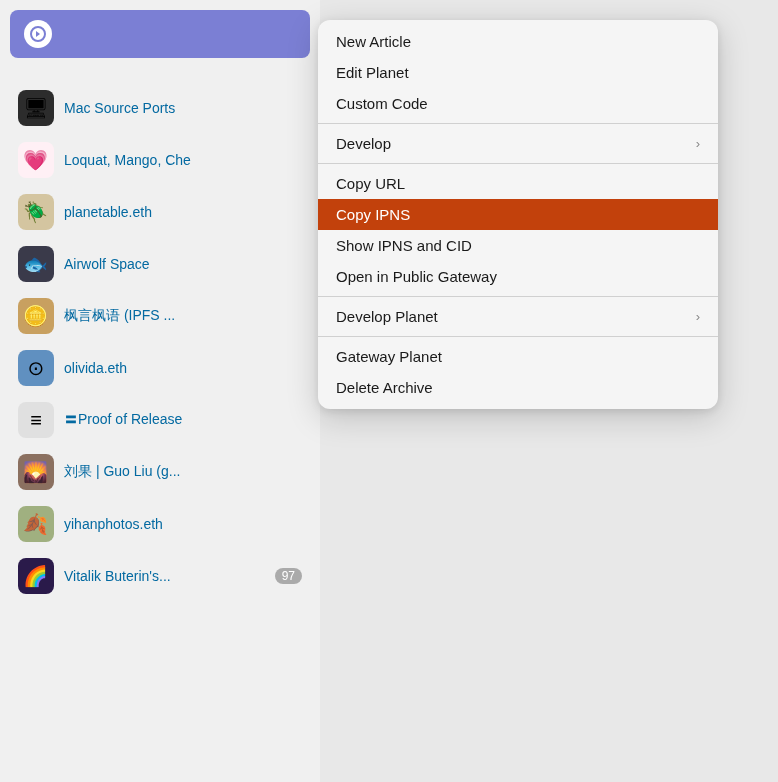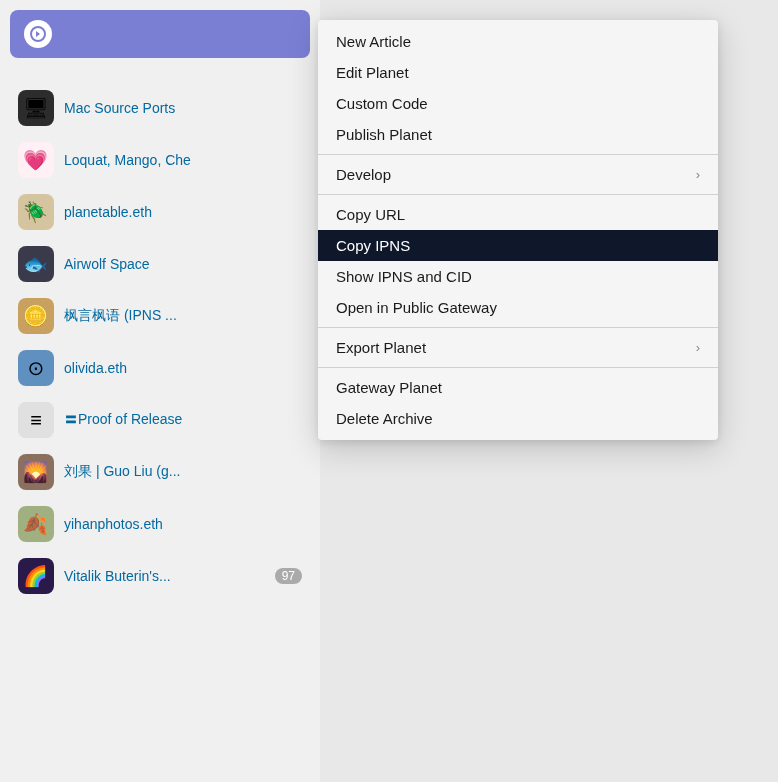--- a/index.html
+++ b/index.html
@@ -105,39 +105,39 @@
       flex-shrink: 0;
     }
 
     
     .context-menu {
       position: absolute;
       left: 318px;
       top: 20px;
       width: 400px;
       background: #f5f5f5;
-      border-radius: 4px;
+      border-radius: 12px;
       box-shadow: 0 8px 32px rgba(0,0,0,0.18), 0 2px 8px rgba(0,0,0,0.10);
       padding: 6px 0;
       z-index: 100;
     }
 
     .menu-item {
       display: flex;
       align-items: center;
       justify-content: space-between;
       padding: 7px 18px;
       font-size: 15px;
       color: #1a1a1a;
       cursor: pointer;
       user-select: none;
     }
 
     .menu-item.highlighted {
-      background: #0f172a;
+      background: #c2410c;
       color: white;
     }
 
     .menu-separator {
       height: 1px;
       background: #d0d0d0;
       margin: 4px 0;
     }
 
     .chevron-right {
@@ -185,21 +185,21 @@
       <li class="planet-item">
         <div class="planet-avatar av-planet">🪲</div>
         <span class="planet-name">planetable.eth</span>
       </li>
       <li class="planet-item">
         <div class="planet-avatar av-airwolf">🐟</div>
         <span class="planet-name">Airwolf Space</span>
       </li>
       <li class="planet-item">
         <div class="planet-avatar av-feng">🪙</div>
-        <span class="planet-name">枫言枫语 (IPNS ...</span>
+        <span class="planet-name">枫言枫语 (IPFS ...</span>
       </li>
       <li class="planet-item">
         <div class="planet-avatar av-oliv">⊙</div>
         <span class="planet-name">olivida.eth</span>
       </li>
       <li class="planet-item">
         <div class="planet-avatar av-proof">≡</div>
         <span class="planet-name">〓Proof of Release</span>
       </li>
       <li class="planet-item">
@@ -221,44 +221,41 @@
 <div class="context-menu" id="context-menu">
     <div class="menu-item">
       <span>New Article</span>
     </div>
     <div class="menu-item">
       <span>Edit Planet</span>
     </div>
     <div class="menu-item">
       <span>Custom Code</span>
     </div>
-    <div class="menu-item">
-      <span>Publish Planet</span>
-    </div>
     <div class="menu-separator"></div>
     <div class="menu-item">
       <span>Develop</span>
       <span class="chevron-right">›</span>
     </div>
     <div class="menu-separator"></div>
     <div class="menu-item">
       <span>Copy URL</span>
     </div>
     <div class="menu-item highlighted">
       <span>Copy IPNS</span>
     </div>
     <div class="menu-item">
       <span>Show IPNS and CID</span>
     </div>
     <div class="menu-item">
       <span>Open in Public Gateway</span>
     </div>
     <div class="menu-separator"></div>
     <div class="menu-item">
-      <span>Export Planet</span>
+      <span>Develop Planet</span>
       <span class="chevron-right">›</span>
     </div>
     <div class="menu-separator"></div>
     <div class="menu-item">
       <span>Gateway Planet</span>
     </div>
     <div class="menu-item">
       <span>Delete Archive</span>
     </div>
   </div>

